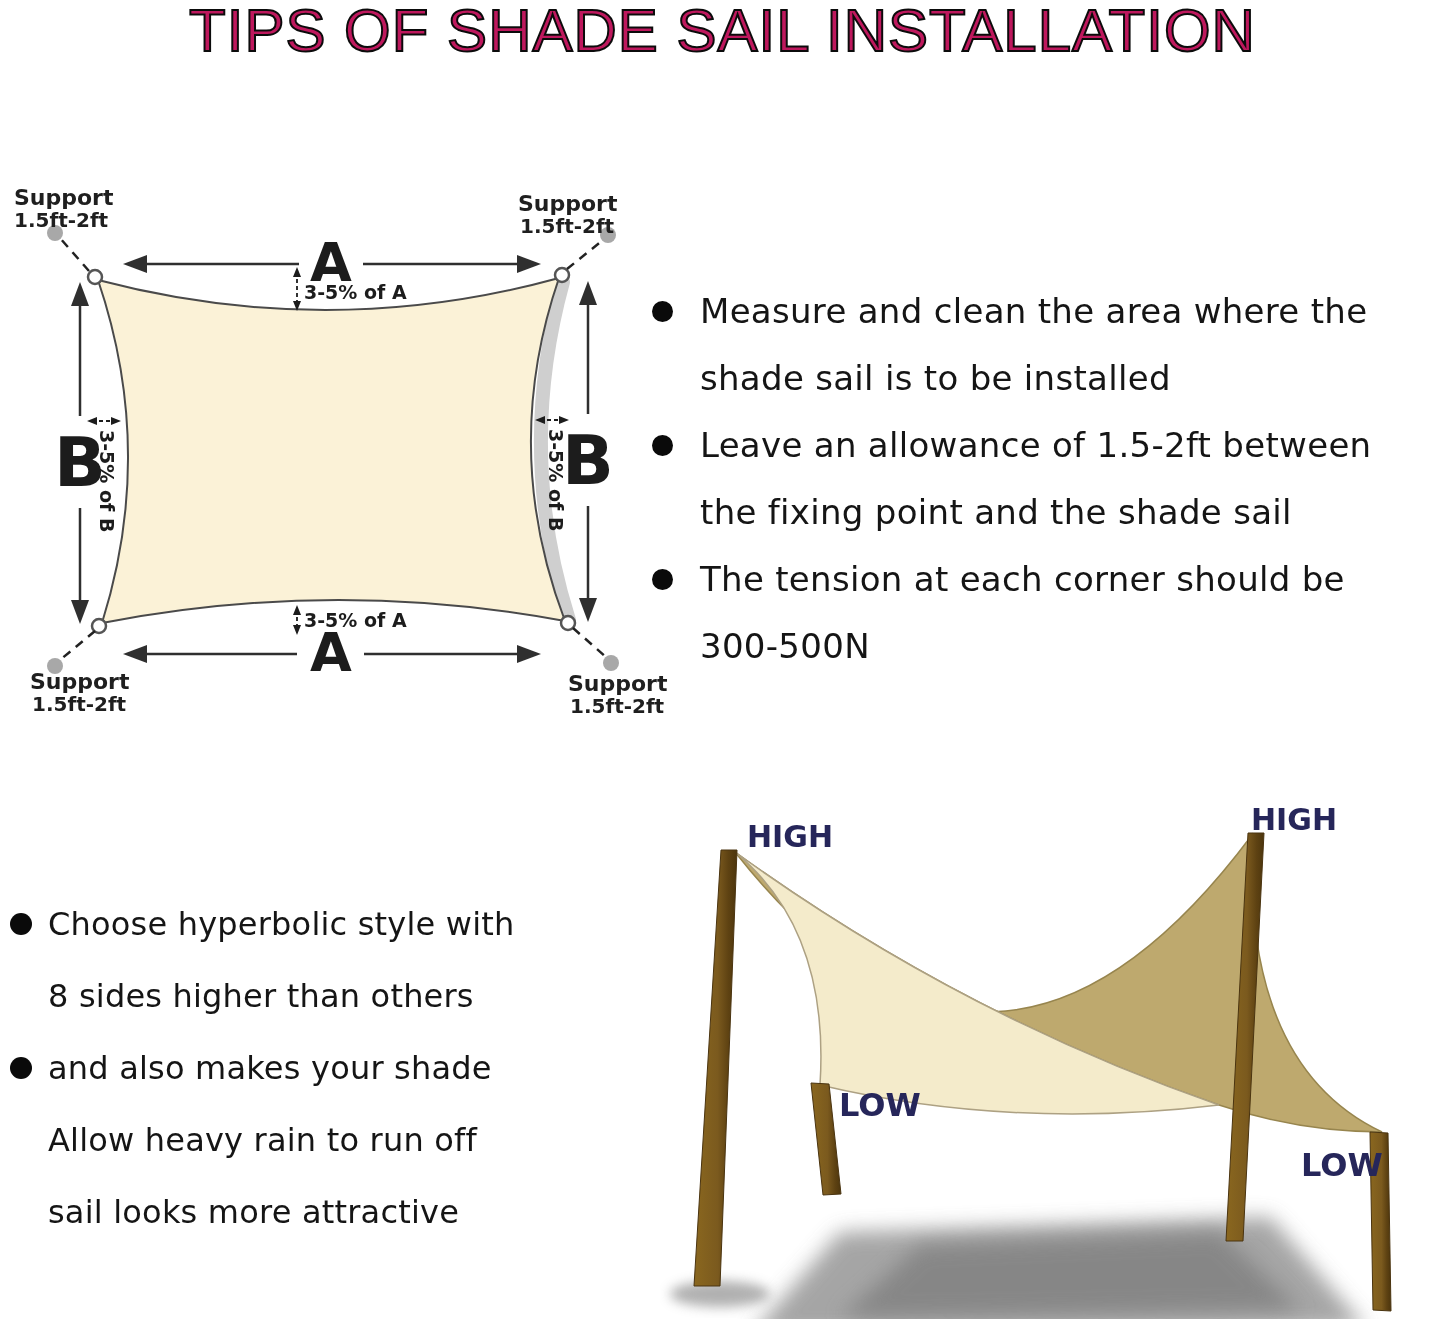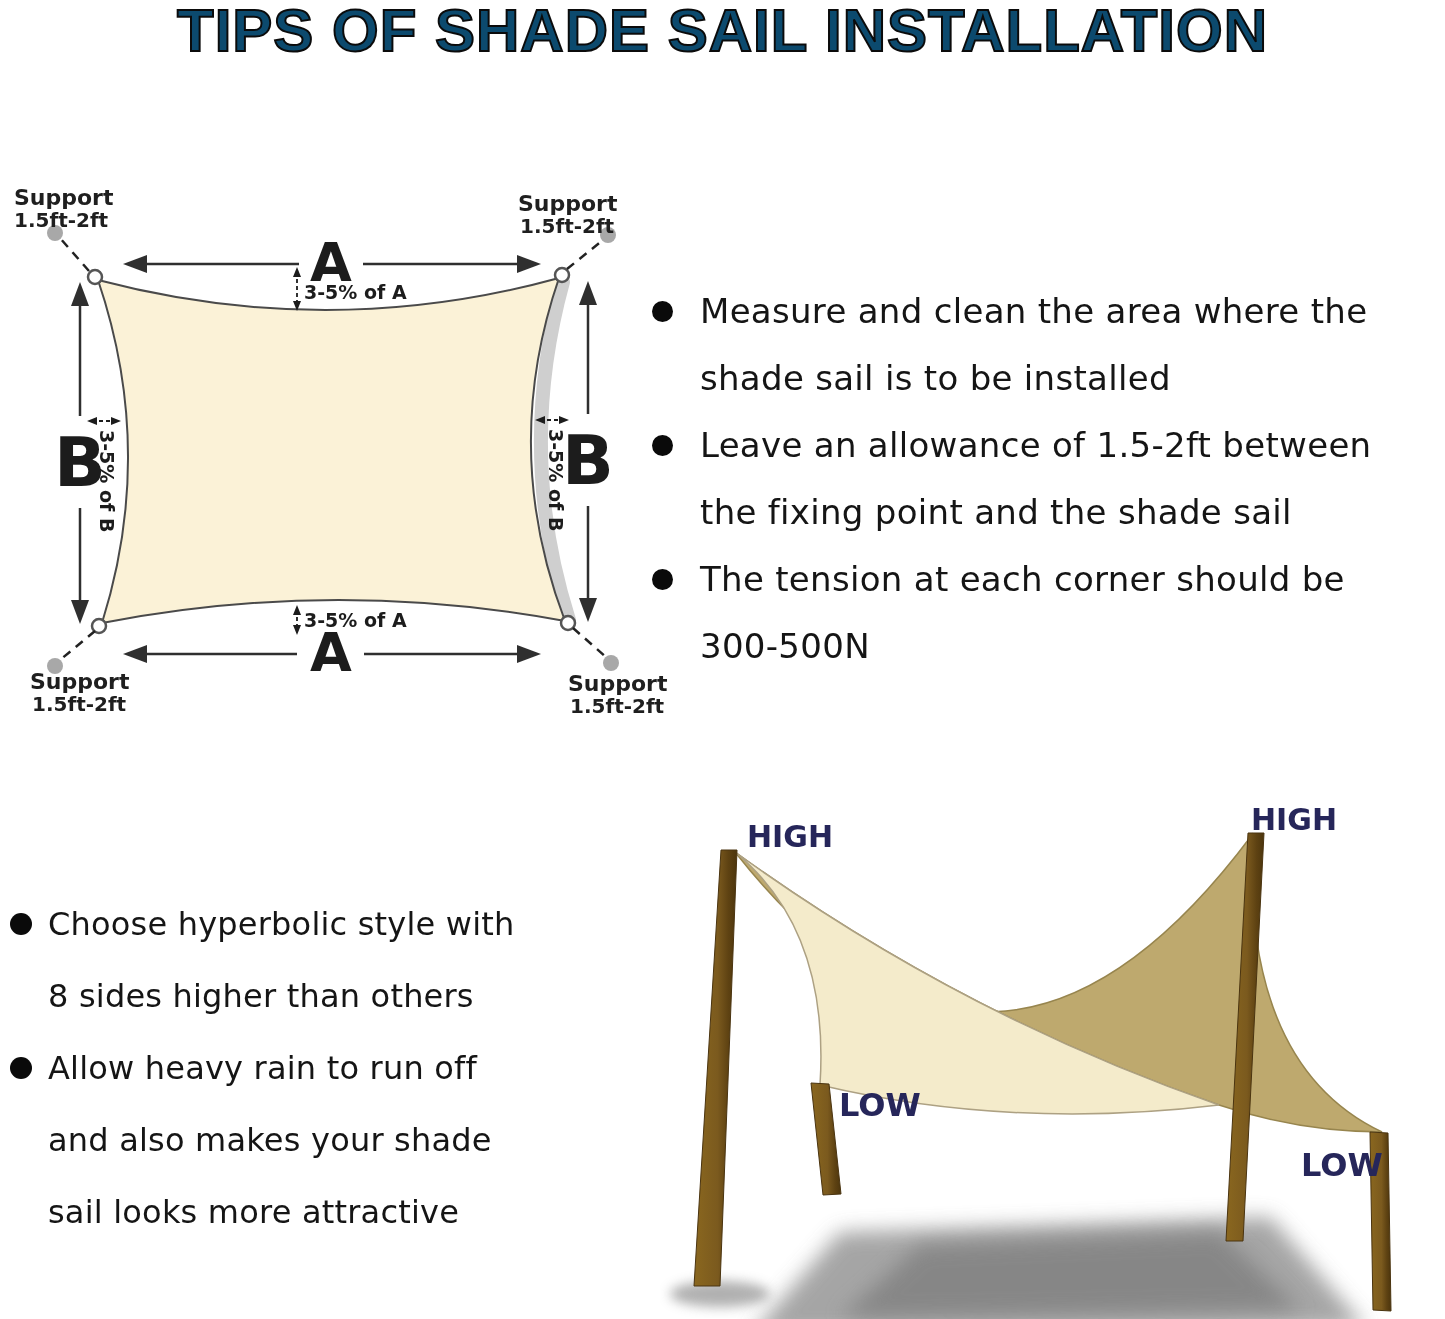--- a/index.html
+++ b/index.html
@@ -4,22 +4,22 @@
 <style>
   html,body { margin:0; padding:0; background:#ffffff; }
   .page {
     position:relative; width:1445px; height:1319px;
     background:#ffffff; overflow:hidden;
     font-family:"DejaVu Sans", sans-serif; color:#151515;
   }
   .title {
     position:absolute; top:0; left:0; width:100%;
     text-align:center; font-family:"Liberation Sans", sans-serif;
-    font-weight:bold; font-size:60px; line-height:62px;
-    letter-spacing:1px; color:#0c4a6e;
+    font-weight:normal; font-size:60px; line-height:62px;
+    letter-spacing:1px; color:#be185d;
     -webkit-text-stroke:2px #0b0b0b;
   }
   .diagram-svg { position:absolute; left:0; top:170px; }
   .illu-svg { position:absolute; left:660px; top:780px; }
 
   .tips { position:absolute; }
   .tips-right { left:652px; top:278px; width:800px; font-size:34px; line-height:67px; letter-spacing:0.3px; }
   .tips-left  { left:10px;  top:888px; width:660px; font-size:32px; line-height:72px; letter-spacing:0.2px; }
   .tip { position:relative; }
   .tips-right .tip { padding-left:48px; }
@@ -164,22 +164,22 @@
   </div>
 
   <div class="tips tips-left">
     <div class="tip">
       <span class="bullet"></span>
       <div class="tip-line">Choose hyperbolic style with</div>
       <div class="tip-line">8 sides higher than others</div>
     </div>
     <div class="tip">
       <span class="bullet"></span>
+      <div class="tip-line">and also makes your shade</div>
       <div class="tip-line">Allow heavy rain to run off</div>
-      <div class="tip-line">and also makes your shade</div>
       <div class="tip-line">sail looks more attractive</div>
     </div>
   </div>
 
   <svg class="illu-svg" width="785" height="539" viewBox="0 0 785 539">
     <defs>
       <linearGradient id="poleGrad" x1="0" y1="0" x2="1" y2="0">
         <stop offset="0" stop-color="#8A671F"></stop>
         <stop offset="0.55" stop-color="#7B5A1E"></stop>
         <stop offset="0.8" stop-color="#5E4212"></stop>

